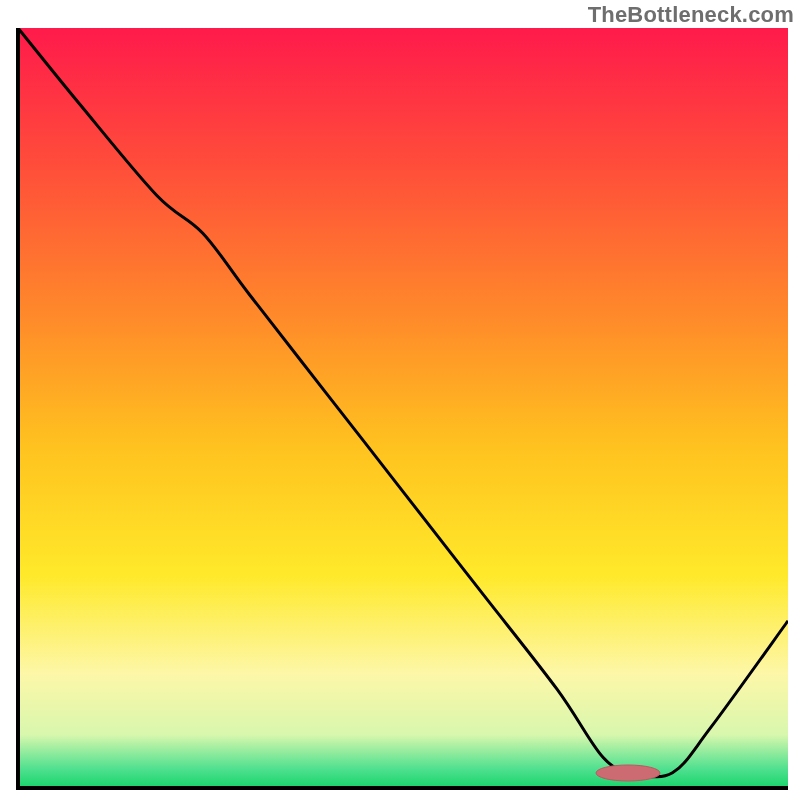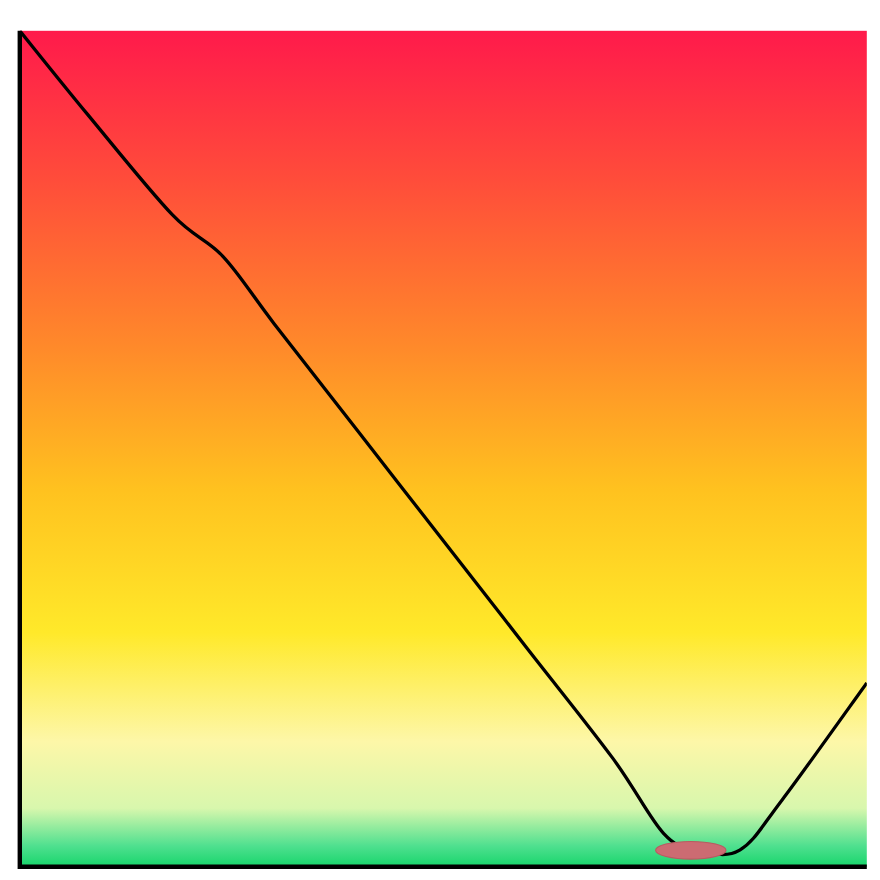--- a/index.html
+++ b/index.html
@@ -28,20 +28,21 @@
   }
   svg {
     display: block;
   }
 </style>
 </head>
 <body>
 
 <div class="stage">
 
+  <div class="watermark">TheBottleneck.com</div>
 
   <svg width="800" height="800" viewBox="0 0 800 800">
     <defs>
       <linearGradient id="bg-grad" x1="0" y1="0" x2="0" y2="1">
           <stop offset="0%" stop-color="#ff1a4b"></stop>
           <stop offset="18%" stop-color="#ff4d3a"></stop>
           <stop offset="38%" stop-color="#ff8a2a"></stop>
           <stop offset="55.00000000000001%" stop-color="#ffc21f"></stop>
           <stop offset="72%" stop-color="#ffe92a"></stop>
           <stop offset="85%" stop-color="#fdf7a8"></stop>

